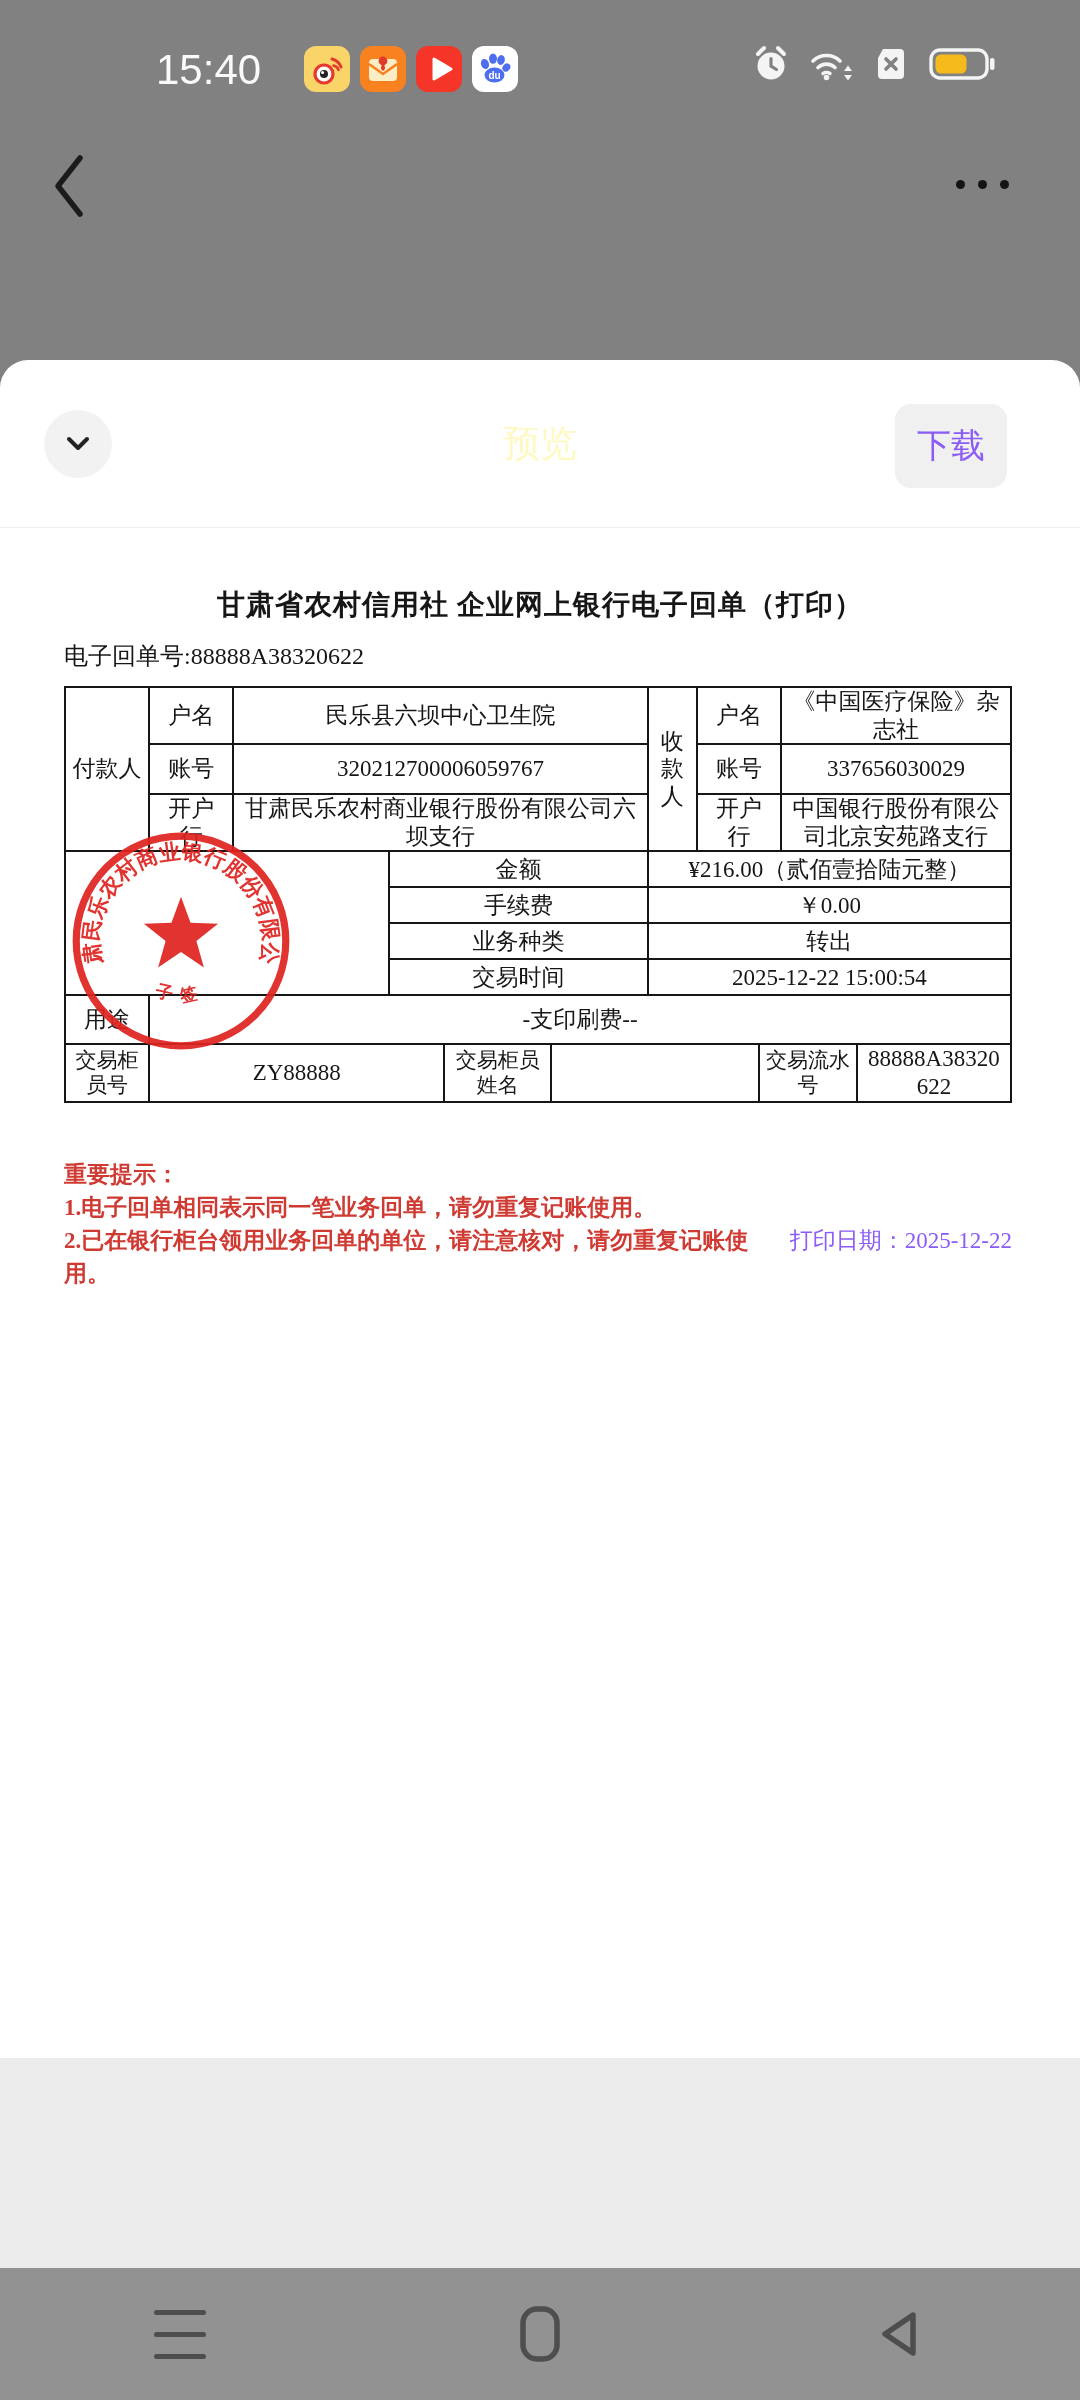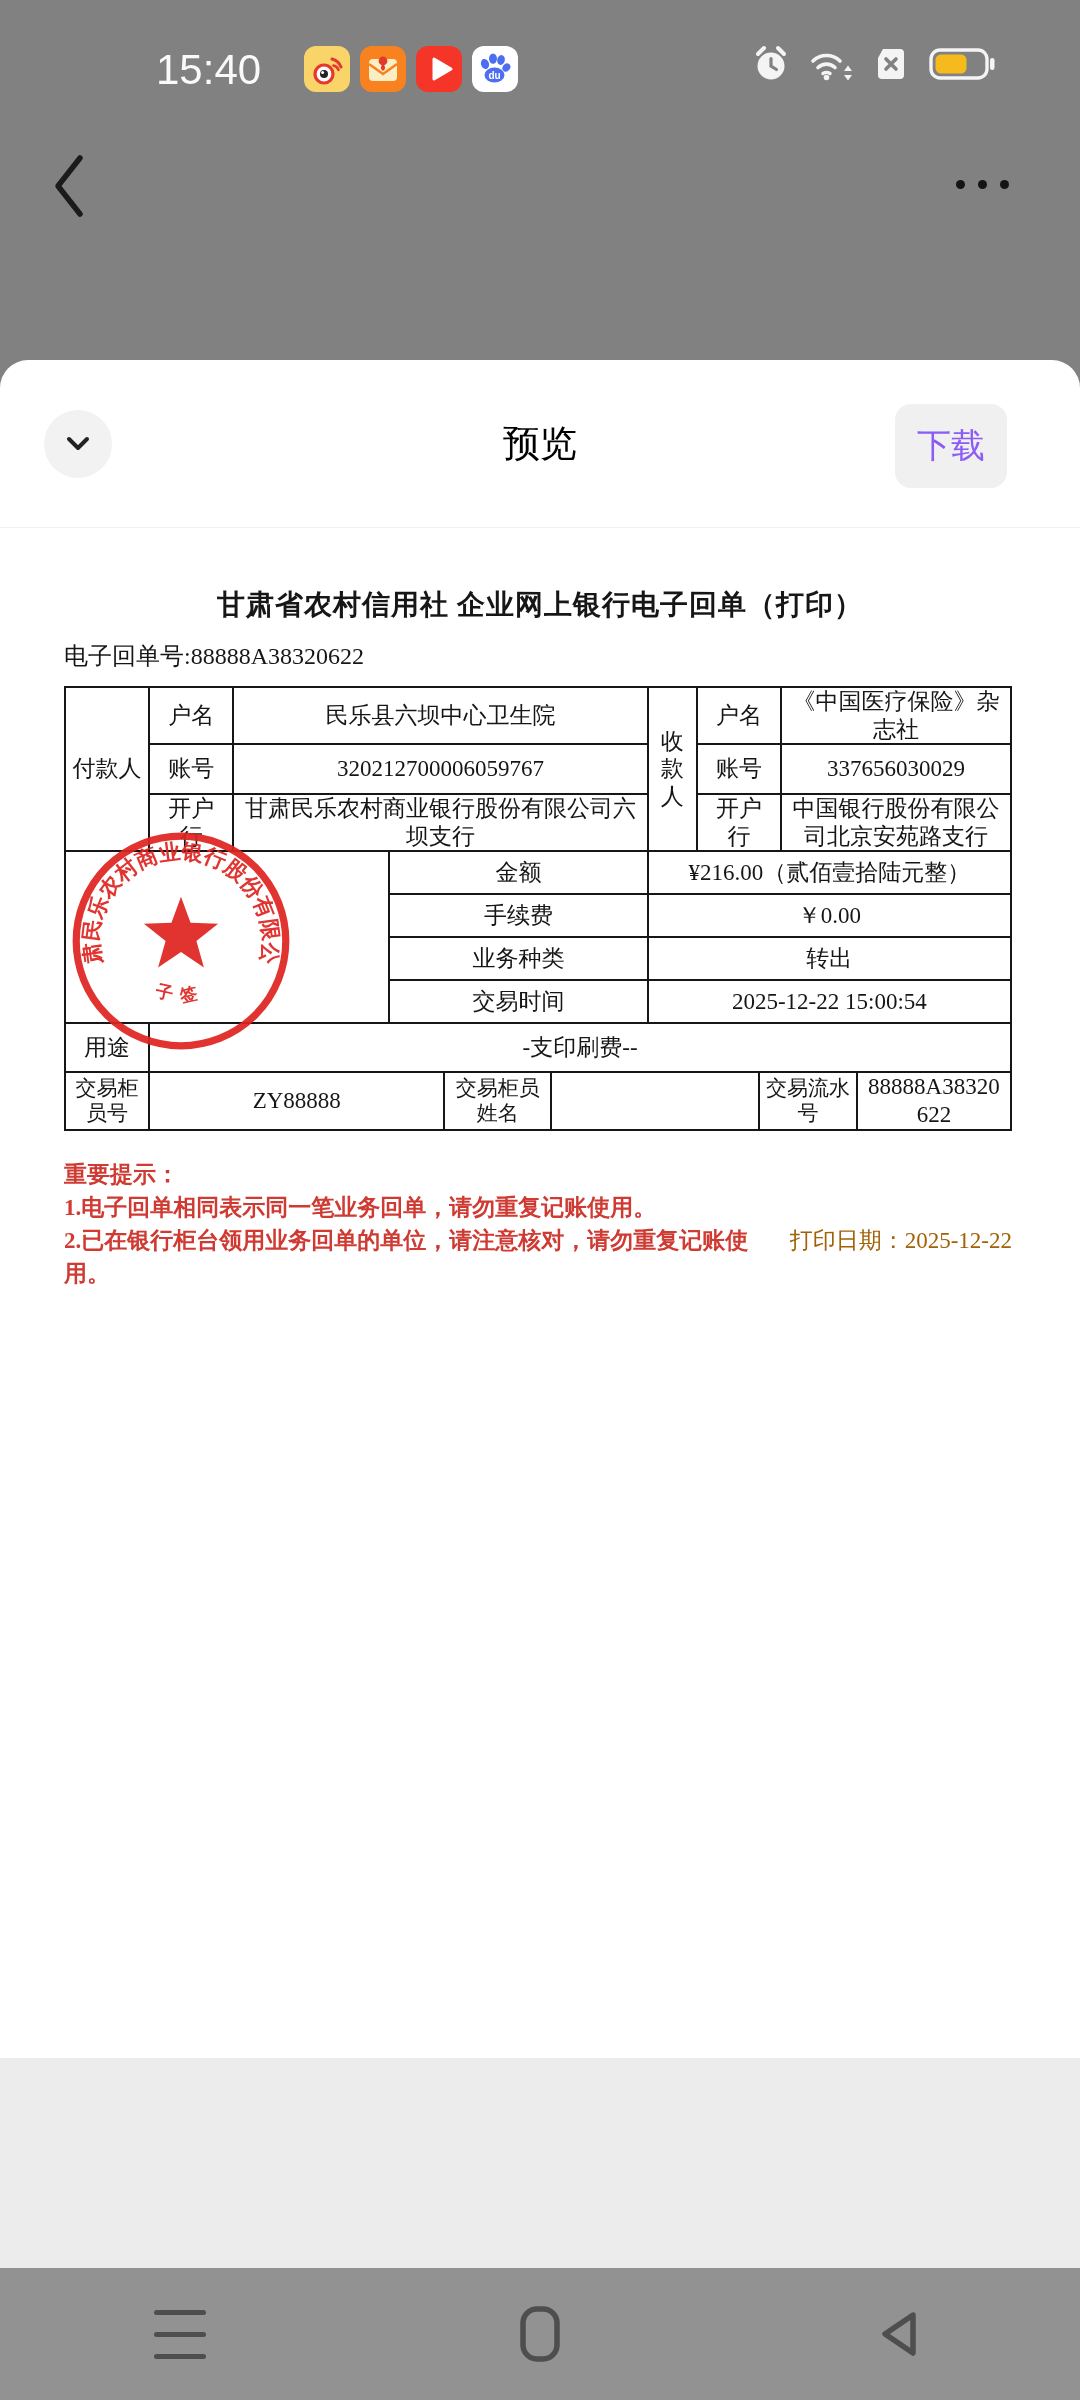--- a/index.html
+++ b/index.html
@@ -22,21 +22,21 @@
   .back-btn { position:absolute; left:46px; top:2px; width:44px; height:72px; }
   .kebab { position:absolute; right:58px; top:26px; width:66px; height:20px; display:flex; gap:13px; align-items:center; }
   .kebab .dot { width:9px; height:9px; border-radius:50%; background:#141414; }
 
   
   .sheet-header { position:absolute; top:360px; left:0; width:1080px; height:168px; background:#ffffff;
     border-radius:28px 28px 0 0; border-bottom:1px solid #efefef; }
   .collapse-btn { position:absolute; left:44px; top:410px; width:68px; height:68px; border-radius:50%;
     background:#f2f2f2; display:flex; align-items:center; justify-content:center; }
   .sheet-title { position:absolute; top:360px; left:0; width:1080px; height:168px; display:flex;
-    align-items:center; justify-content:center; font-size:37px; color:#000000; font-weight:500; }
+    align-items:center; justify-content:center; font-size:37px; color:#fef9c3; font-weight:500; }
   .download-btn { position:absolute; left:895px; top:404px; width:112px; height:84px; background:#f0f0f0;
     border-radius:16px; display:flex; align-items:center; justify-content:center; font-size:34px; color:#8b5cf6; }
 
   
   .doc { position:absolute; top:528px; left:0; width:1080px; height:1530px; background:#ffffff;
     font-family:"Liberation Serif","DejaVu Serif",serif; color:#161616; }
   .doc-title { position:absolute; top:58px; left:0; width:1080px; text-align:center;
     font-size:28px; font-weight:700; letter-spacing:1px; }
   .doc-no { position:absolute; top:112px; left:64px; font-size:24px; }
 
@@ -47,30 +47,30 @@
     font-size:23px; line-height:1.2; overflow:hidden; }
   .rt .lab { padding:0 10px; }
   .rt .side { white-space:nowrap; padding:0;border-radius:26px; }
   .rt .side-narrow { padding:0 2px;margin-left:43px; }
   .rt .val { padding:0 6px; }
   .rt .small-lab { font-size:21px; padding:0 4px; }
   .rt .brk { word-break:break-all; }
   .rA tr:nth-child(1) td { height:50px; }
   .rA tr:nth-child(2) td { height:50px; }
   .rA tr:nth-child(3) td { height:56px; }
-  .rB td { height:43px; }
+  .rB td { height:36px; }
   .rC td { height:49px; }
   .rD td { height:54px; }
 
   .seal { position:absolute; left:68px; top:300px; width:226px; height:226px; opacity:.93; pointer-events:none; }
 
   .notices { position:absolute; left:64px; top:630px; width:948px; font-size:23px; line-height:33px;
     color:#cf3a32; font-weight:700; }
   .n-row { display:flex; justify-content:space-between; align-items:baseline; }
-  .n-date { color:#a16207; font-weight:400; white-space:nowrap; margin-left:20px; }
+  .n-date { color:#8b5cf6; font-weight:400; white-space:nowrap; margin-left:20px; }
 
   
   .footer-area { position:absolute; top:2058px; left:0; width:1080px; height:210px; background:#ececec; }
   .navbar { position:absolute; top:2268px; left:0; width:1080px; height:132px; background:#929292;
     display:flex; align-items:center; }
   .nav-slot { flex:1; display:flex; align-items:center; justify-content:center; height:100%; }
   .hamburger { display:flex; flex-direction:column; gap:17px; }
   .hamburger span { width:52px; height:5px; background:#4e4e4e; border-radius:3px; }
 </style>
 </head>

